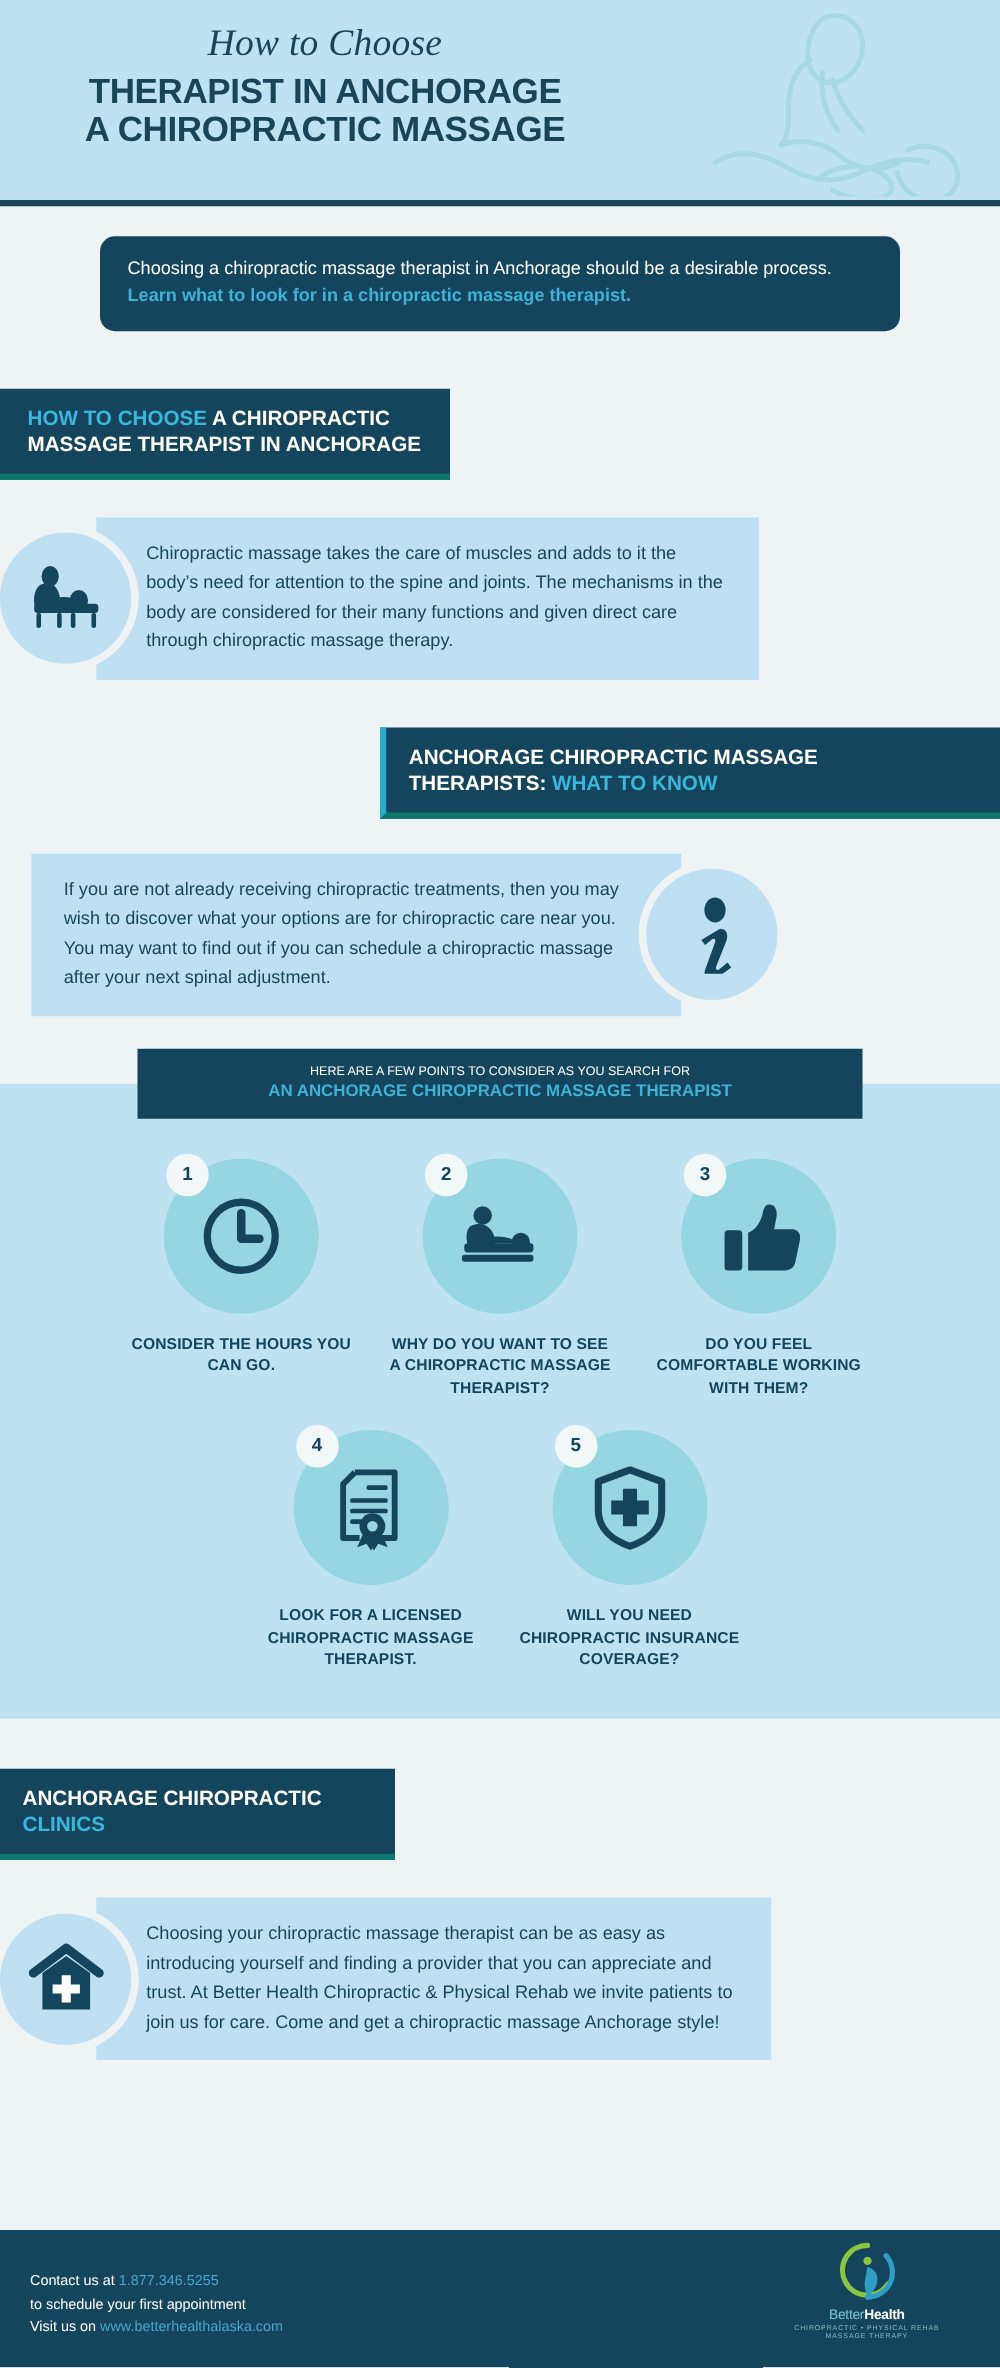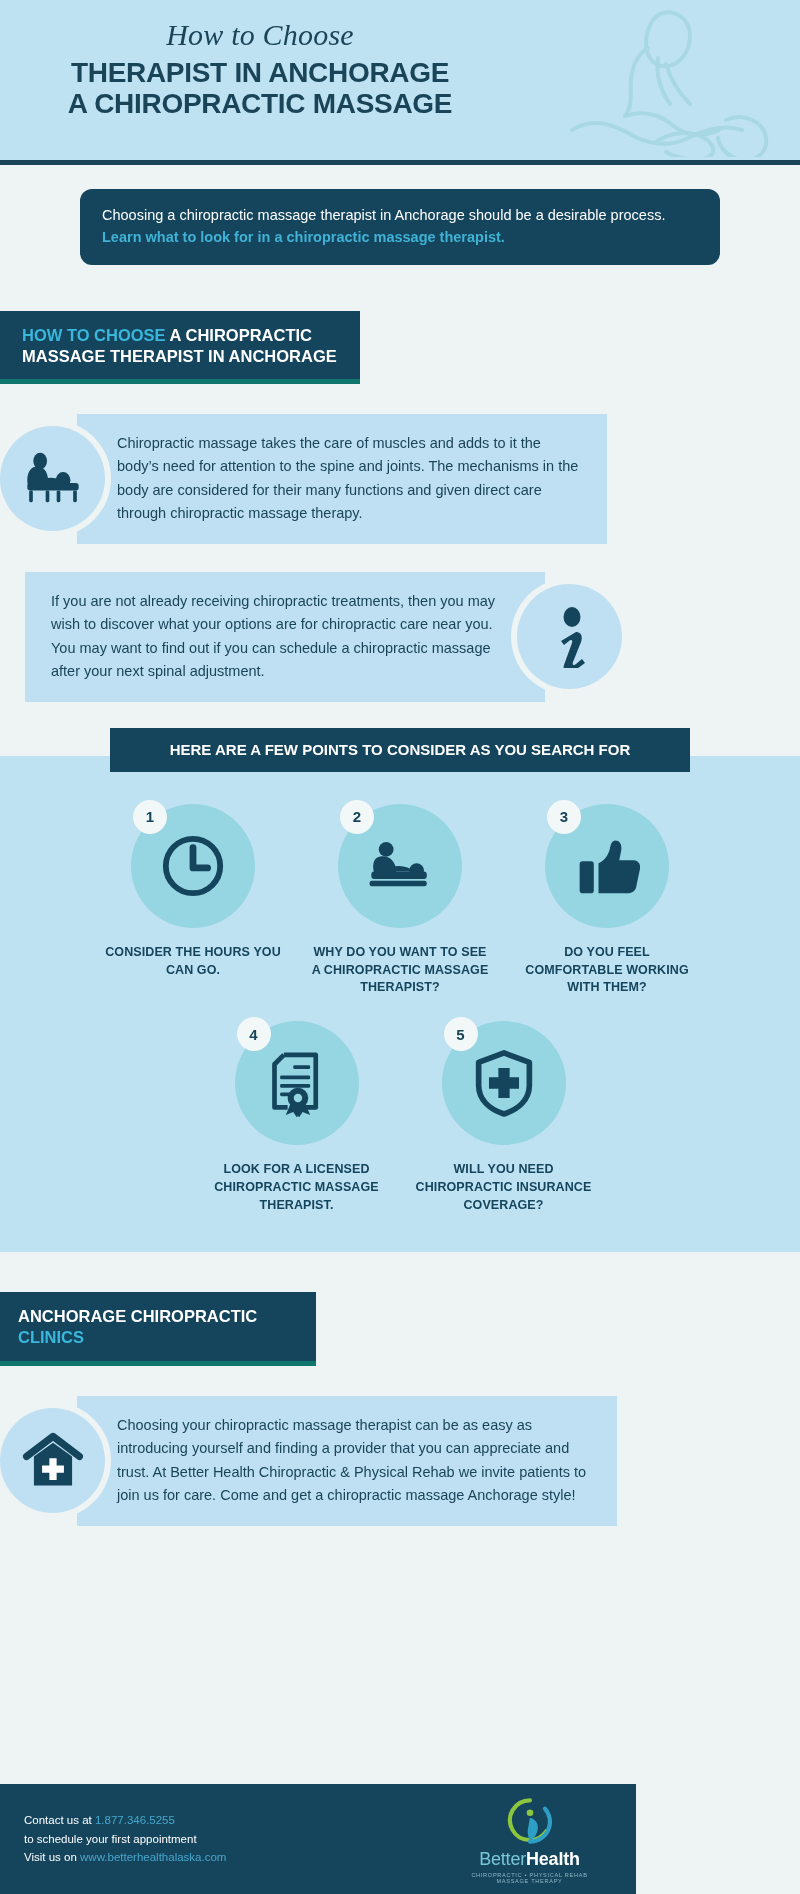--- a/index.html
+++ b/index.html
@@ -96,21 +96,21 @@
   .points-banner{
     position:relative;
     top:-28px;
     margin:0 auto;
     width:580px;
     background:#15455c;
     padding:12px 14px;
     box-sizing:border-box;
     text-align:center;
   }
-  .points-banner .l1{color:#fff;font-weight:bold;font-size:15px;line-height:1.35;}
+  .points-banner .l1{color:#fff;font-weight:normal;font-size:10px;line-height:1.35;}
   .points-banner .l2{color:#3fb2d6;font-weight:bold;font-size:13.5px;line-height:1.35;}
 
   .row{display:flex;justify-content:center;gap:22px;margin-top:4px;}
   .row.second{margin-top:24px;}
   .point{width:185px;text-align:center;position:relative;}
   .point-circle{
     width:124px;height:124px;border-radius:50%;
     background:#96d5e2;
     margin:0 auto;
     position:relative;
@@ -131,28 +131,28 @@
   }
   .point-label{
     margin-top:16px;
     font-size:12.5px;font-weight:bold;
     color:#15455c;line-height:1.42;
     letter-spacing:.1px;
   }
 
   
   .footer{
-    position:absolute;left:0;bottom:0;width:636px;height:110px;
+    position:absolute;left:0;bottom:0;width:800px;height:110px;
     background:#15455c;box-sizing:border-box;padding:22px 24px;
-    display:flex;align-items:center;justify-content:space-between;
+    display:flex;align-items:flex-end;justify-content:space-between;
   }
   .foot-text{color:#ffffff;font-size:11.5px;line-height:1.62;}
   .foot-text a, .foot-accent{color:#47a6cc;text-decoration:none;}
   .logo{width:165px;text-align:center;padding-top:2px;}
-  .logo-word{font-size:18px;font-weight:bold;letter-spacing:-.2px;}
+  .logo-word{font-size:11px;font-weight:bold;letter-spacing:-.2px;}
   .logo-word .b{color:#7ac6d9;font-weight:normal;}
   .logo-word .h{color:#ffffff;font-weight:bold;}
   .logo-sub1{color:#8fb8c6;font-size:5.6px;letter-spacing:.7px;margin-top:2px;}
   .logo-sub2{color:#8fb8c6;font-size:5.6px;letter-spacing:.7px;}
   .spacer{height:120px;}
 </style>
 </head>
 <body>
 
 <div class="page">
@@ -203,36 +203,43 @@
           <rect x="28" y="43" width="4" height="13" rx="1.6"></rect>
           <rect x="40" y="43" width="4" height="13" rx="1.6"></rect>
           <rect x="58" y="43" width="4" height="13" rx="1.6"></rect>
           <path d="M20 33 c8 -5 18 -5 26 -1 l0 4 l-26 0 z"></path>
         </g>
       </svg>
     </div>
     <div class="copy copy-1">Chiropractic massage takes the care of muscles and adds to it the body’s need for attention to the spine and joints. The mechanisms in the body are considered for their many functions and given direct care through chiropractic massage therapy.</div>
   </div>
 
+  <div class="sec-head head-right">
+    <div>ANCHORAGE CHIROPRACTIC MASSAGE</div>
+    <div>
+      <span>THERAPISTS: </span><span class="accent">WHAT TO KNOW</span>
+    </div>
+  </div>
 
   <div class="block right-icon">
     <div class="copy copy-2">If you are not already receiving chiropractic treatments, then you may wish to discover what your options are for chiropractic care near you. You may want to find out if you can schedule a chiropractic massage after your next spinal adjustment.</div>
     <div class="circle">
       <svg viewBox="0 0 40 62" width="40" height="62" aria-hidden="true">
         <g fill="#15455c">
           <ellipse cx="22" cy="11" rx="8.5" ry="10"></ellipse>
           <path d="M26 26 c5 0 7 4 5 10 l-8 20 c-1 3 1 4 3 2 l6 -5 l3 4 l-11 8 c-6 4 -12 1 -10 -6 l8 -22 c1 -3 -1 -4 -3 -2 l-5 4 l-3 -4 z"></path>
         </g>
       </svg>
     </div>
   </div>
 
   <div class="points">
     <div class="points-banner">
       <div class="l1">HERE ARE A FEW POINTS TO CONSIDER AS YOU SEARCH FOR</div>
+      <div class="l2">AN ANCHORAGE CHIROPRACTIC MASSAGE THERAPIST</div>
     </div>
 
     <div class="row">
 
       <div class="point">
         <div class="point-circle">
           <div class="badge">1</div>
           <svg viewBox="0 0 70 70" width="68" height="68" aria-hidden="true">
             <circle cx="35" cy="35" r="28" fill="none" stroke="#15455c" stroke-width="6"></circle>
             <path d="M35 16 L35 37 L50 37" fill="none" stroke="#15455c" stroke-width="7" stroke-linecap="round" stroke-linejoin="round"></path>

